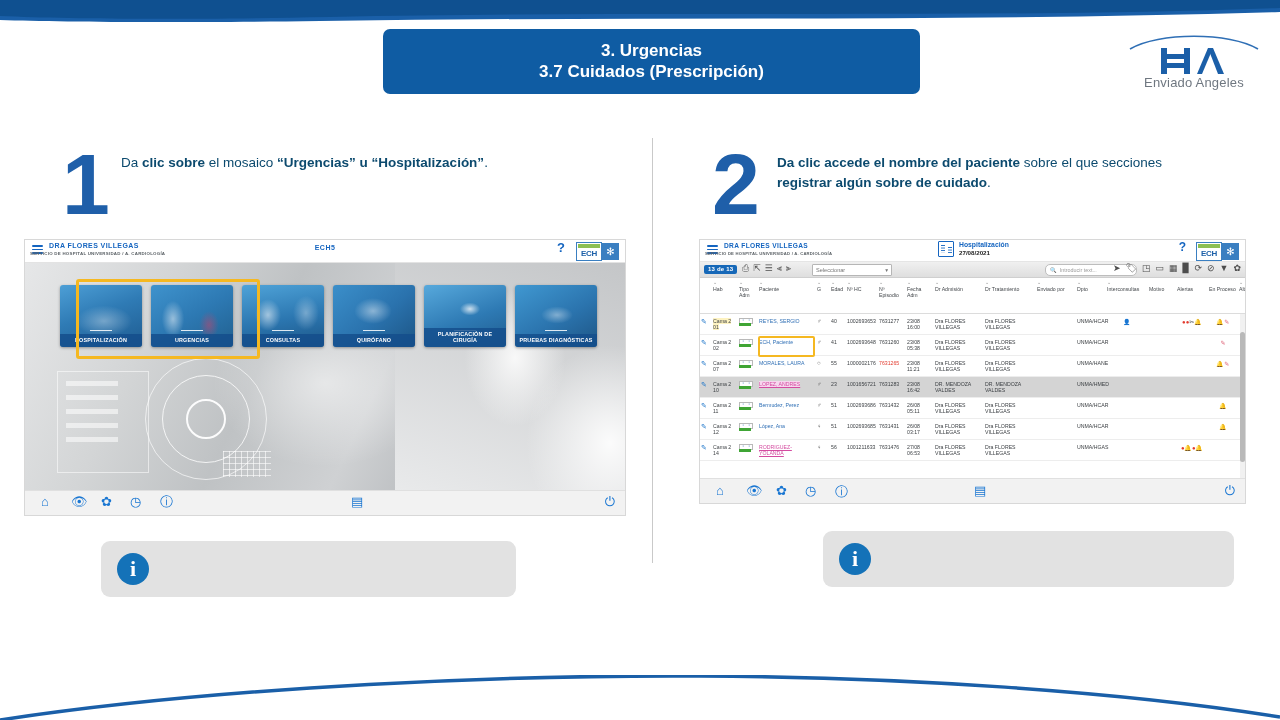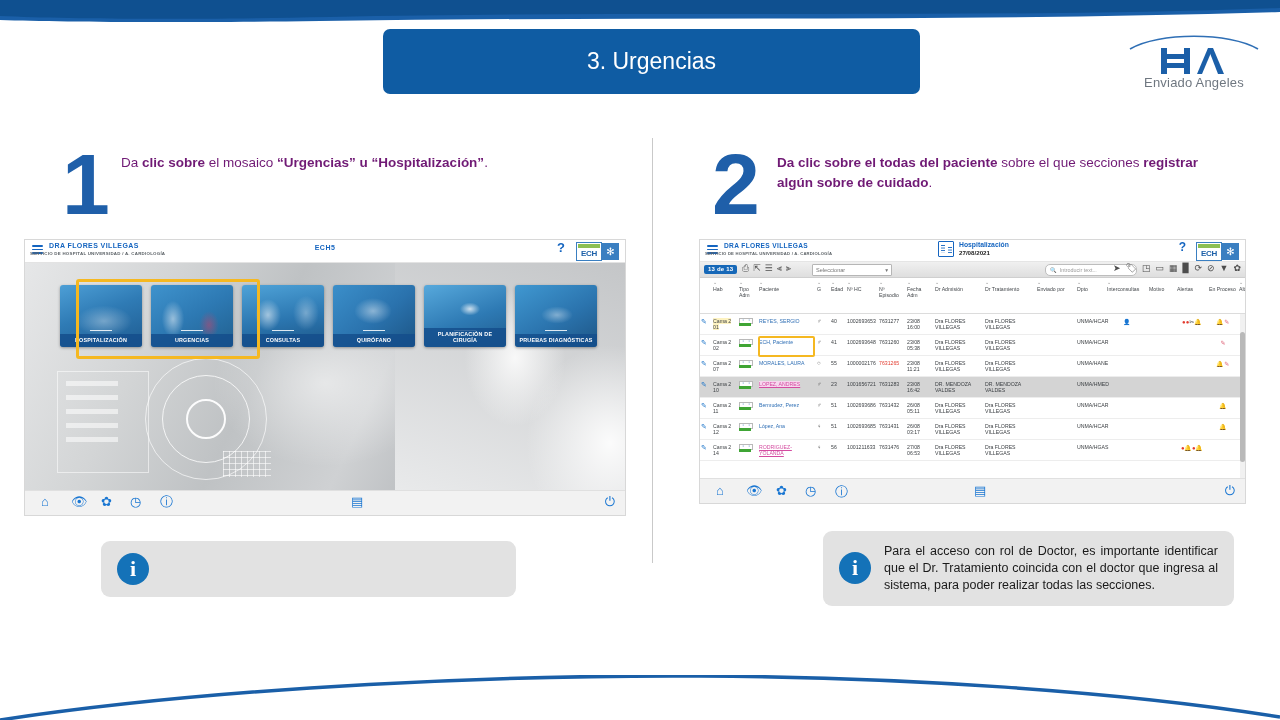--- a/index.html
+++ b/index.html
@@ -12,39 +12,39 @@
   
   .topband{position:absolute;left:0;top:0;width:1280px;height:24px;}
   .topband svg{display:block;}
   
   .title-pill{
     position:absolute;left:383px;top:29px;width:537px;height:65px;
     background:#0f5ca3;border-radius:7px;
     display:flex;flex-direction:column;align-items:center;justify-content:center;
     color:#fff;text-align:center;
   }
-  .title-pill .l1{font-size:23px;font-weight:normal;line-height:1.25;}
+  .title-pill .l1{font-size:17px;font-weight:bold;line-height:1.25;}
   .title-pill .l2{font-size:17px;font-weight:bold;line-height:1.3;}
   
   .logo{position:absolute;left:1128px;top:28px;width:132px;height:62px;}
   .logo .swoosh{position:absolute;left:0;top:0;}
   .logo .ha{position:absolute;left:33px;top:18px;}
   .logo .lbl{
     position:absolute;left:0;top:47px;width:132px;text-align:center;
     font-size:13px;color:#6f7780;letter-spacing:.2px;
   }
   
   .stepnum{
     position:absolute;color:#1f5fa9;font-weight:bold;
     font-size:86px;line-height:1;font-family:"Liberation Sans", sans-serif;
   }
   .stepnum.one{left:62px;top:141px;}
   .stepnum.two{left:712px;top:141px;}
   
-  .steptext{position:absolute;font-size:13.5px;color:#701a75;line-height:1.45;}
+  .steptext{position:absolute;font-size:13.5px;color:#0c4a6e;line-height:1.45;}
   .steptext.t1{left:121px;top:153px;width:480px;}
   .steptext.t2{left:777px;top:153px;width:425px;}
   .steptext b{font-weight:bold;}
   
   .vdiv{position:absolute;left:652px;top:138px;width:1px;height:425px;background:#c9c9c9;}
   
   .shot{position:absolute;background:#fff;box-shadow:0 0 0 1px #d8d8d8;overflow:hidden;}
   .shotL{left:25px;top:240px;width:600px;height:275px;}
   .appbar{
     position:relative;height:22px;background:#ffffff;border-bottom:1px solid #e3e3e3;
@@ -208,20 +208,21 @@
 
 <div class="topband">
   <svg width="1280" height="24" viewBox="0 0 1280 24">
     <path d="M0,0 H1280 V12 C960,22 640,16 320,21 C160,23 60,22 0,20 Z" fill="#1a5fa8"></path>
     <path d="M0,0 H1280 V8 C980,19 660,10 330,17 C170,20 70,19 0,16 Z" fill="#0f5090"></path>
   </svg>
 </div>
 
 <div class="title-pill">
   <div class="l1">3. Urgencias</div>
+  <div class="l2">3.7 Cuidados (Prescripción)</div>
 </div>
 
 <div class="logo">
   <svg class="swoosh" width="132" height="24" viewBox="0 0 132 24">
     <path d="M2,21 C30,4 102,4 130,21" stroke="#2f6fb5" stroke-width="1.6" fill="none"></path>
   </svg>
   <svg class="ha" width="66" height="30" viewBox="0 0 66 30">
     <rect x="0" y="2" width="6" height="26" fill="#1b5fa8"></rect>
     <rect x="6" y="8" width="17" height="5" fill="#1b5fa8"></rect>
     <rect x="6" y="17" width="17" height="5" fill="#1b5fa8"></rect>
@@ -234,21 +235,21 @@
 
 <div class="vdiv"></div>
 
 <div class="stepnum one">1</div>
 <div class="steptext t1">
   <span>Da </span><b>clic sobre</b><span> el mosaico </span><b>“Urgencias” u “Hospitalización”</b><span>.</span>
 </div>
 
 <div class="stepnum two">2</div>
 <div class="steptext t2">
-  <b>Da clic sobre el todas del paciente</b><span> sobre el que secciones </span><b>registrar algún sobre de cuidado</b><span>.</span>
+  <b>Da clic accede el nombre del paciente</b><span> sobre el que secciones </span><b>registrar algún sobre de cuidado</b><span>.</span>
 </div>
 
 <div class="shot shotL">
 
   <div class="appbar">
     <div class="burger">
         <i></i>
         <i></i>
         <i></i>
       </div>
@@ -638,20 +639,19 @@
   </div>
 </div>
 
 <div class="hl-name"></div>
 
 <div class="callout calloutL">
   <div class="ibadge">i</div>
 </div>
 <div class="callout calloutR">
   <div class="ibadge">i</div>
-  <div class="ctext">Para el acceso con rol de Doctor, es importante identificar que el Dr. Tratamiento coincida con el doctor que ingresa al sistema, para poder realizar todas las secciones.</div>
 </div>
 
 <div class="botswoosh">
   <svg width="1280" height="45" viewBox="0 0 1280 45">
     <path d="M0,45 C230,10 520,0 700,1 C900,2 1120,16 1280,42" stroke="#1a5fa8" stroke-width="3.5" fill="none"></path>
   </svg>
 </div>
 
 </body></html>

